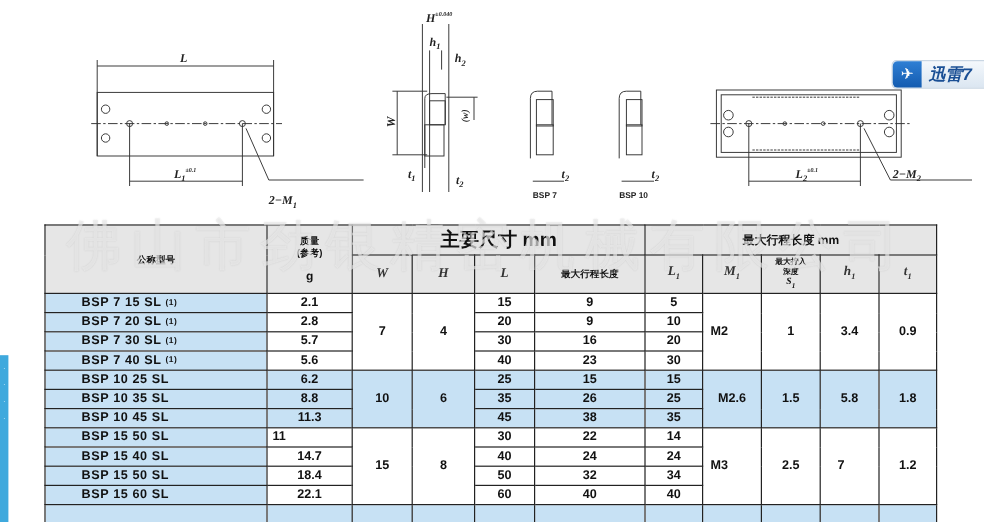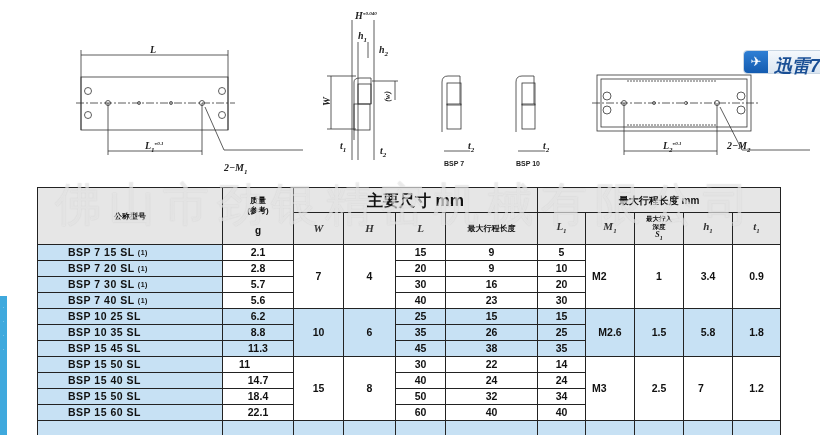--- a/index.html
+++ b/index.html
@@ -4,21 +4,21 @@
 <style>
   html, body { margin:0; padding:0; background:#fff; }
   body { width:820px; height:435px; position:relative; overflow:hidden; font-family:"Liberation Sans", sans-serif; }
   .drawing { position:absolute; left:0; top:0; width:820px; height:182px; }
   .drawing svg { position:absolute; left:0; top:0; }
   .lbl { position:absolute; font-family:"Liberation Serif", serif; font-style:italic; font-weight:bold; font-size:10px; color:#222; }
   .caption { position:absolute; font-size:7px; font-weight:bold; color:#222; }
   .xl-badge { position:absolute; left:743px; top:50px; width:90px; height:22px; border-radius:4px;
     background:linear-gradient(#f4f8fc,#dbe6f1); border:1px solid #c9d6e3; }
   .xl-icon { position:absolute; left:0; top:0; width:24px; height:22px; background:linear-gradient(#2f7fd4,#135bb0); border-radius:4px 0 0 4px; color:#fff; font-size:13px; text-align:center; line-height:22px; }
-  .xl-text { position:absolute; left:30px; top:3px; font-size:18px; font-style:italic; font-weight:bold; color:#1a4f95; white-space:nowrap; }
+  .xl-text { position:absolute; left:30px; top:3px; font-size:14px; font-style:italic; font-weight:bold; color:#1a4f95; white-space:nowrap; }
   .side-tab { position:absolute; left:0; top:296px; width:7px; height:139px; background:#3fa9dd; }
   .side-tab span { display:block; color:#fff; font-size:5px; text-align:center; margin-top:8px; }
 
   table.spec { position:absolute; left:37px; top:187px; border-collapse:collapse; table-layout:fixed; }
   table.spec td, table.spec th { border:1.5px solid #222; padding:0; text-align:center; font-weight:bold; color:#111; font-size:10.5px; height:15px; line-height:15px; white-space:nowrap; overflow:hidden; }
   table.spec th { background:#e6e6e6; font-size:8px; }
   table.spec th.ital { font-family:"Liberation Serif", serif; font-style:italic; font-size:11px; font-weight:bold; color:#333; }
   table.spec td.model { text-align:left; padding-left:30px; letter-spacing:0.5px; }
   .blue { background:#c7e1f4; }
   .white { background:#fff; }
@@ -107,21 +107,21 @@
   <span class="lbl" style="left:382px;top:92px;transform:rotate(-90deg);font-size:8px;">(w)</span>
   <span class="lbl" style="left:340px;top:140px;"><span>t</span><sub style="font-size:7px;">1</sub></span>
   <span class="lbl" style="left:380px;top:145px;"><span>t</span><sub style="font-size:7px;">2</sub></span>
 
   <span class="lbl" style="left:468px;top:140px;"><span>t</span><sub style="font-size:7px;">2</sub></span>
   <span class="caption" style="left:444px;top:160px;">BSP 7</span>
   <span class="lbl" style="left:543px;top:140px;"><span>t</span><sub style="font-size:7px;">2</sub></span>
   <span class="caption" style="left:516px;top:160px;">BSP 10</span>
 
   <span class="lbl" style="left:663px;top:140px;"><span>L</span><sub style="font-size:7px;">2</sub><sup style="font-size:5px;">±0.1</sup></span>
-  <span class="lbl" style="left:727px;top:140px;"><span>2−M</span><sub style="font-size:7px;">2</sub></span>
+  <span class="lbl" style="left:744px;top:140px;"><span>2−M</span><sub style="font-size:7px;">2</sub></span>
   <span class="caption" style="left:746px;top:154px;font-size:6px;"></span>
 </div>
 
 <div class="xl-badge">
   <div class="xl-icon">✈</div>
   <div class="xl-text">迅雷7</div>
 </div>
 
 <div class="side-tab">
     <span>·</span>
@@ -222,30 +222,30 @@
       <td rowspan="3" class="blue">1.8</td>
     </tr>
     <tr>
       <td class="model blue">BSP  10   35 SL</td>
       <td class="blue">8.8</td>
       <td class="blue">35</td>
       <td class="blue">26</td>
       <td class="blue">25</td>
     </tr>
     <tr>
-      <td class="model blue">BSP  15   45 SL</td>
+      <td class="model blue">BSP  10   45 SL</td>
       <td class="blue">11.3</td>
       <td class="blue">45</td>
       <td class="blue">38</td>
       <td class="blue">35</td>
     </tr>
 
     <tr>
       <td class="model blue">BSP  15   50 SL</td>
-      <td class="white" style="text-align:left;padding-left:16px;">11</td>
+      <td class="white" style="text-align:left;padding-left:4px;">11</td>
       <td rowspan="4" class="white">15</td>
       <td rowspan="4" class="white">8</td>
       <td class="white">30</td>
       <td class="white">22</td>
       <td class="white">14</td>
       <td rowspan="4" class="white" style="text-align:left;padding-left:6px;">M3</td>
       <td rowspan="4" class="white">2.5</td>
       <td rowspan="4" class="white" style="text-align:left;padding-left:14px;">7</td>
       <td rowspan="4" class="white">1.2</td>
     </tr>

